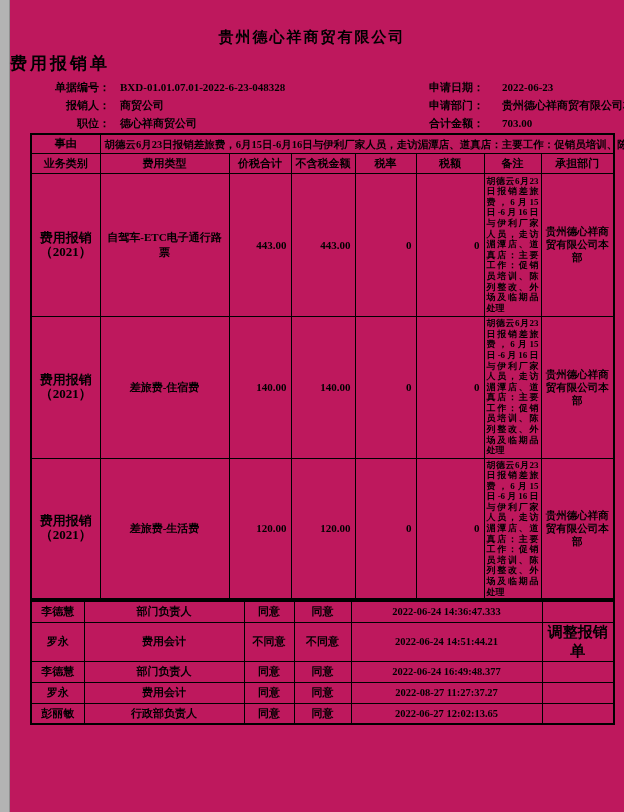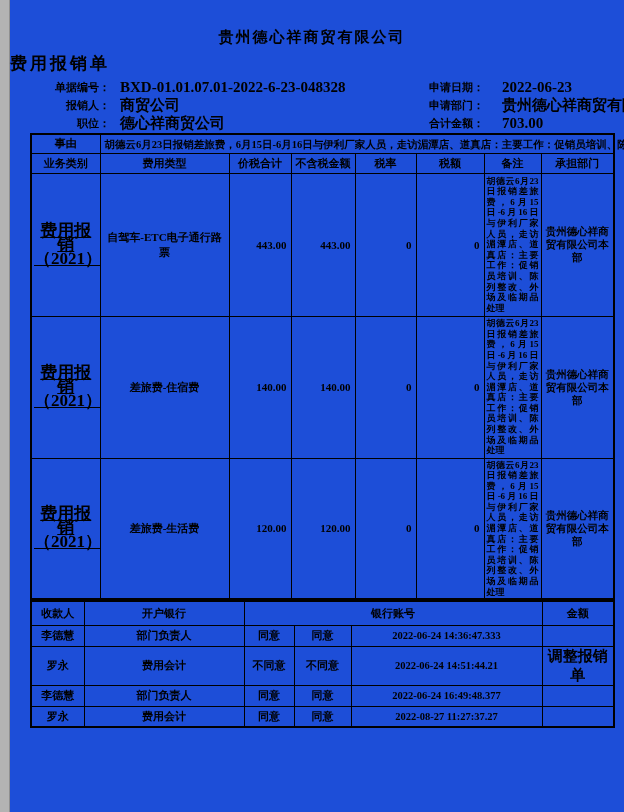--- a/index.html
+++ b/index.html
@@ -1,60 +1,60 @@
 <!DOCTYPE html>
 <html><head>
 <meta charset="utf-8">
 <style>
   * { margin:0; padding:0; box-sizing:border-box; }
   html,body { background:#fff; }
   .screen {
     position:relative; width:624px; height:812px; overflow:hidden;
-    background:#1d4ed8; color:#000;
+    background:#be185d; color:#000;
     font-family:"Liberation Serif","DejaVu Serif",serif;
     font-weight:700;
   }
   .gutter {
     position:absolute; left:0; top:0; width:10px; height:812px;
     background:#b3b3b3; border-right:1px solid #8f8f8f;
   }
   .company-title {
     position:absolute; left:10px; top:28px; width:604px;
     text-align:center; font-size:15px; letter-spacing:2px; font-weight:700;
   }
   .form-title {
     position:absolute; left:10px; top:52px; width:604px;
     font-size:17px; letter-spacing:3px; font-weight:700;
   }
   .meta-line { position:absolute; height:18px; line-height:18px; font-size:11px; white-space:nowrap; }
   .meta-label { display:inline-block; text-align:right; }
   .meta-label.l { width:80px; }
   .meta-label.r { width:62px;font-family:Liberation Serif, serif; }
-  .meta-value { font-size:15px; }
+  .meta-value { font-size:11px; }
   .ml { left:30px; }
   .mr { left:422px; }
   .ml .meta-value { position:absolute; left:90px; }
   .mr .meta-value { position:absolute; left:80px; }
   .y1 { top:78px; } .y2 { top:96px; } .y3 { top:114px; }
 
   table { border-collapse:collapse; table-layout:fixed; }
   .tbl { position:absolute; left:30px; width:584px; border:2px solid #000; }
   .tbl td { border:1px solid #000; font-size:11px; text-align:center; vertical-align:middle; overflow:hidden; padding:0 2px; }
   .exp { top:133px; }
   .pay { top:600px; }
 
   td.reason-cell { overflow:visible; position:relative; text-align:left; }
   .reason-text { position:absolute; left:4px; top:0; height:19px; line-height:19px; white-space:nowrap; font-size:10.5px; width:540px; overflow:visible; }
   td.num { text-align:right; padding-right:4px; }
   td.note {
     font-size:9px; line-height:10.6px; text-align:justify;
     padding:1px 2px; vertical-align:middle;
   }
   td.dept { font-size:10.5px; line-height:13px; padding:0 3px; }
-  td.cat { font-size:17px; line-height:14px;text-decoration:underline; }
+  td.cat { font-size:13px; line-height:14px; }
   .hrow td { height:20px; font-size:11px; }
   .rrow td { height:19px; }
   .pay td { height:24px; }
   .pay tr.ap td { height:21px; }
   .pay td.ts { font-size:10.5px; }
   .pay td.op { font-size:15px; }
 </style>
 </head>
 <body>
 
@@ -153,26 +153,20 @@
   <table class="tbl pay">
     <colgroup>
       <col style="width:53px">
         <col style="width:160px">
         <col style="width:50px">
       <col style="width:57px">
         <col style="width:191px">
         <col style="width:72px">
     </colgroup>
     <tbody>
-        <tr>
-      <td>收款人</td>
-      <td>开户银行</td>
-      <td colspan="3">银行账号</td>
-      <td>金额</td>
-    </tr>
     <tr class="ap">
       <td>李德慧</td>
       <td>部门负责人</td>
       <td>同意</td>
       <td>同意</td>
       <td class="ts">2022-06-24 14:36:47.333</td>
       <td class="op"></td>
     </tr>
     <tr class="ap">
       <td>罗永</td>
@@ -191,15 +185,23 @@
       <td class="op"></td>
     </tr>
     <tr class="ap">
       <td>罗永</td>
       <td>费用会计</td>
       <td>同意</td>
       <td>同意</td>
       <td class="ts">2022-08-27 11:27:37.27</td>
       <td class="op"></td>
     </tr>
+    <tr class="ap">
+      <td>彭丽敏</td>
+      <td>行政部负责人</td>
+      <td>同意</td>
+      <td>同意</td>
+      <td class="ts">2022-06-27 12:02:13.65</td>
+      <td class="op"></td>
+    </tr>
   </tbody>
     </table>
 </div>
 
 </body></html>

